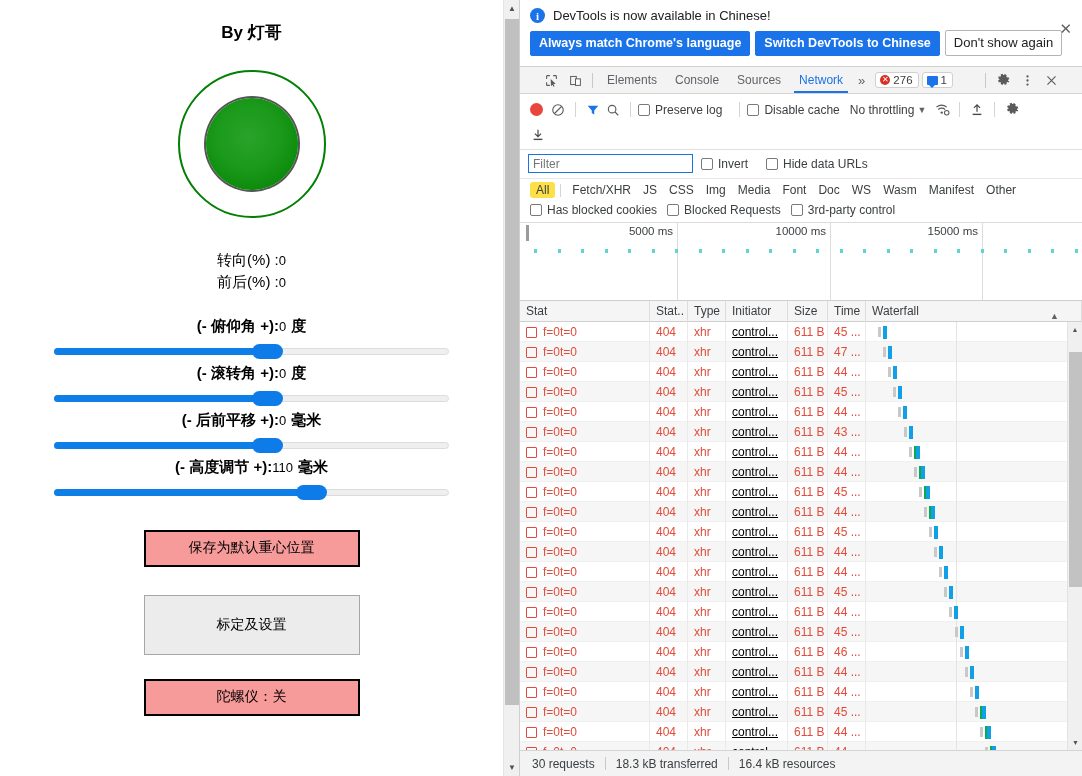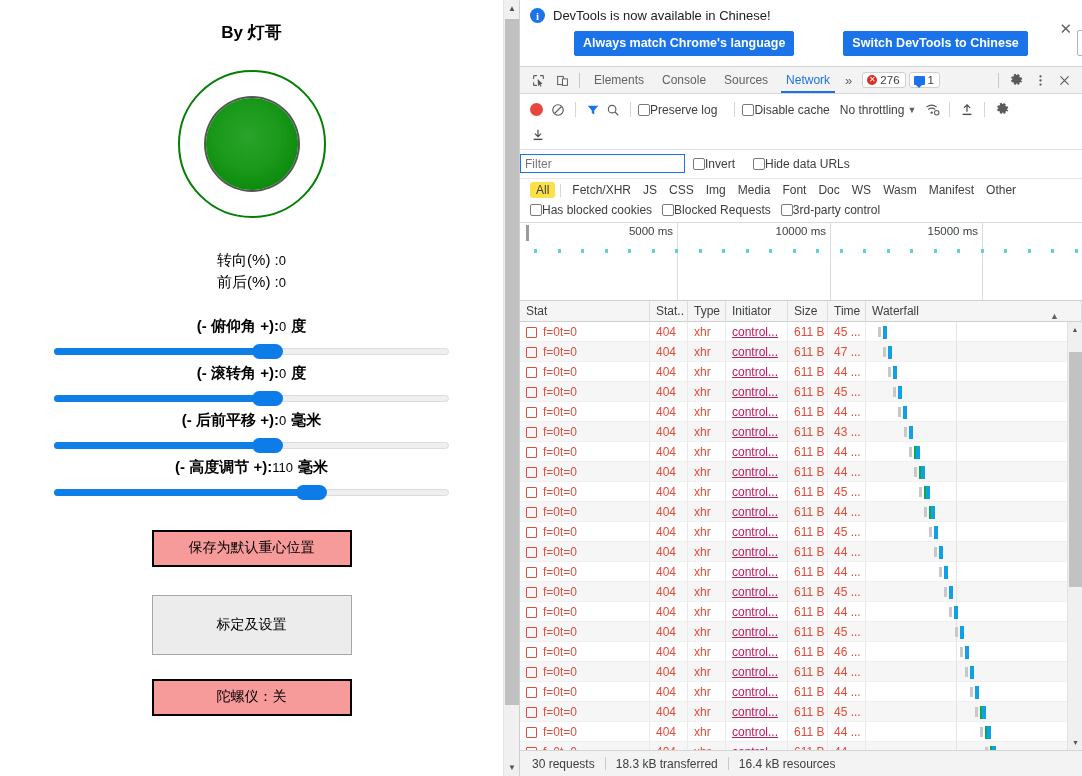--- a/index.html
+++ b/index.html
@@ -101,21 +101,21 @@
     position: absolute; top: 1px;
     width: 31px; height: 15px;
     border-radius: 8px;
     background: #0d7ce8;
     transform: translateX(-15px);
   }
 
   
   .app-buttons { margin-top: 30px; display: flex; flex-direction: column; align-items: center; }
   .app-btn {
-    width: 200px;
+    width: 216px;
     text-align: center;
     font-size: 14px;
     color: #000;
     cursor: pointer;
     font-family: "Liberation Sans", sans-serif;
   }
   .app-btn.pink {
     background: #f79a9a;
     border: 2px solid #000;
     padding: 7px 0 8px 0;
@@ -175,36 +175,36 @@
     font-size: 11px; font-weight: bold;
     display: flex; align-items: center; justify-content: center;
     font-family: "Liberation Serif", serif;
     flex: 0 0 15px;
   }
   .infobar-text { font-size: 13px; color: #202124; }
   .infobar-row2 { display: flex; align-items: center; gap: 5px; margin-top: 7px; }
   .ib-btn {
     font-size: 12.5px; font-weight: bold;
     padding: 4px 8px 5px 8px;
-    border-radius: 2px; cursor: pointer; white-space: nowrap; margin-left: 44px;
+    border-radius: 2px; cursor: pointer; white-space: nowrap;
   }
   .ib-btn.primary { background: #1a73e8; color: #fff; border: 1px solid #1a73e8; }
   .ib-btn.plain { background: #fff; color: #202124; border: 1px solid #b4b4b4; font-weight: normal; font-size: 13px;}
   .infobar-close {
     position: absolute; right: 10px; top: 21px;
     font-size: 15px; color: #5f6368; cursor: pointer; line-height: 1;
   }
 
   
   .dt-tabs {
     display: flex; align-items: center;
     height: 27px;
     border-bottom: 1px solid #d6d6d6;
     background: #f3f3f3;
-    padding: 0 6px;
+    padding: 0 19px;
     flex: 0 0 27px;
   }
   .dt-iconbtn {
     width: 24px; height: 24px;
     display: flex; align-items: center; justify-content: center;
     cursor: pointer; color: #5a5a5a;
   }
   .dt-sep { width: 1px; height: 15px; background: #c9c9c9; margin: 0 5px; }
   .dt-tab {
     padding: 0 9px; height: 26px;
@@ -242,28 +242,28 @@
     flex: 0 0 auto;
   }
   .nt-row { display: flex; align-items: center; width: 100%; height: 25px; }
   .rec-dot { width: 13px; height: 13px; border-radius: 50%; background: #e8453c; cursor: pointer; margin: 0 5px 0 2px;}
   .tb-sep { width: 1px; height: 15px; background: #d5d5d5; margin: 0 7px; }
   .tb-icon { width: 20px; height: 20px; display:flex; align-items:center; justify-content:center; cursor:pointer; color:#5a5a5a;}
   .cb {
     width: 12px; height: 12px; border: 1px solid #7a7a7a; border-radius: 2px;
     background: #fff; display: inline-block; cursor: pointer; flex: 0 0 12px;
   }
-  .cb-label { display: flex; align-items: center; font-size: 12px; color: #3c4043; cursor: pointer; margin-right: 10px; }
+  .cb-label { display: flex; align-items: center; gap: 5px; font-size: 12px; color: #3c4043; cursor: pointer; margin-right: 10px; }
   .throttle { font-size: 12px; color: #3c4043; cursor: pointer; margin-right: 3px;}
   .caret { font-size: 9px; color: #5f6368; cursor: pointer; margin-right: 6px;}
 
   
   .filter-row {
     display: flex; align-items: center; gap: 8px;
-    padding: 4px 8px 5px 0;
+    padding: 4px 8px 5px 8px;
     border-bottom: 1px solid #e8e8e8;
     flex: 0 0 auto;
   }
   .filter-input {
     width: 165px; height: 19px;
     border: 1px solid #1a73e8;
     font-size: 12px; color: #9aa0a6;
     padding: 0 4px; outline: none;
     background: #fff;
     font-family: "Liberation Sans", sans-serif;
@@ -322,21 +322,21 @@
   .net-row {
     display: flex; align-items: flex-start;
     height: 20px; font-size: 12px; color: #e04b3a;
     border-bottom: 1px solid #f0f0f0;
   }
   .net-row.odd { background: #f6f6f6; }
   .net-row > div { padding-left: 6px; height: 20px; line-height: 20px; border-right: 1px solid #eaeaea; overflow: hidden; white-space: nowrap;}
   .net-row .c-wf { border-right: none; position: relative; }
   .row-name { display: flex; align-items: center; gap: 6px; }
   .row-cb { width: 11px; height: 11px; border: 1px solid #e04b3a; border-radius: 1px; flex: 0 0 11px;}
-  .init-link { text-decoration: underline; cursor: pointer; color: #be185d;}
+  .init-link { text-decoration: underline; cursor: pointer; color: #000000;}
   .wf-divider { position: absolute; top: 0; bottom: 0; width: 1px; background: #e4e4e4; }
   .bar-q { position: absolute; top: 5px; width: 3px; height: 10px; background: #c8c8c8; }
   .bar-b { position: absolute; top: 4px; width: 4px; height: 13px; background: #0fa0e8; }
   .bar-g { position: absolute; top: 4px; width: 3px; height: 13px; background: #0aab4a; }
 
   
   .tbl-scroll {
     position: absolute; top: 21px; right: 0; bottom: 0;
     width: 15px; background: #f0f0f0; border-left: 1px solid #e2e2e2;
   }

